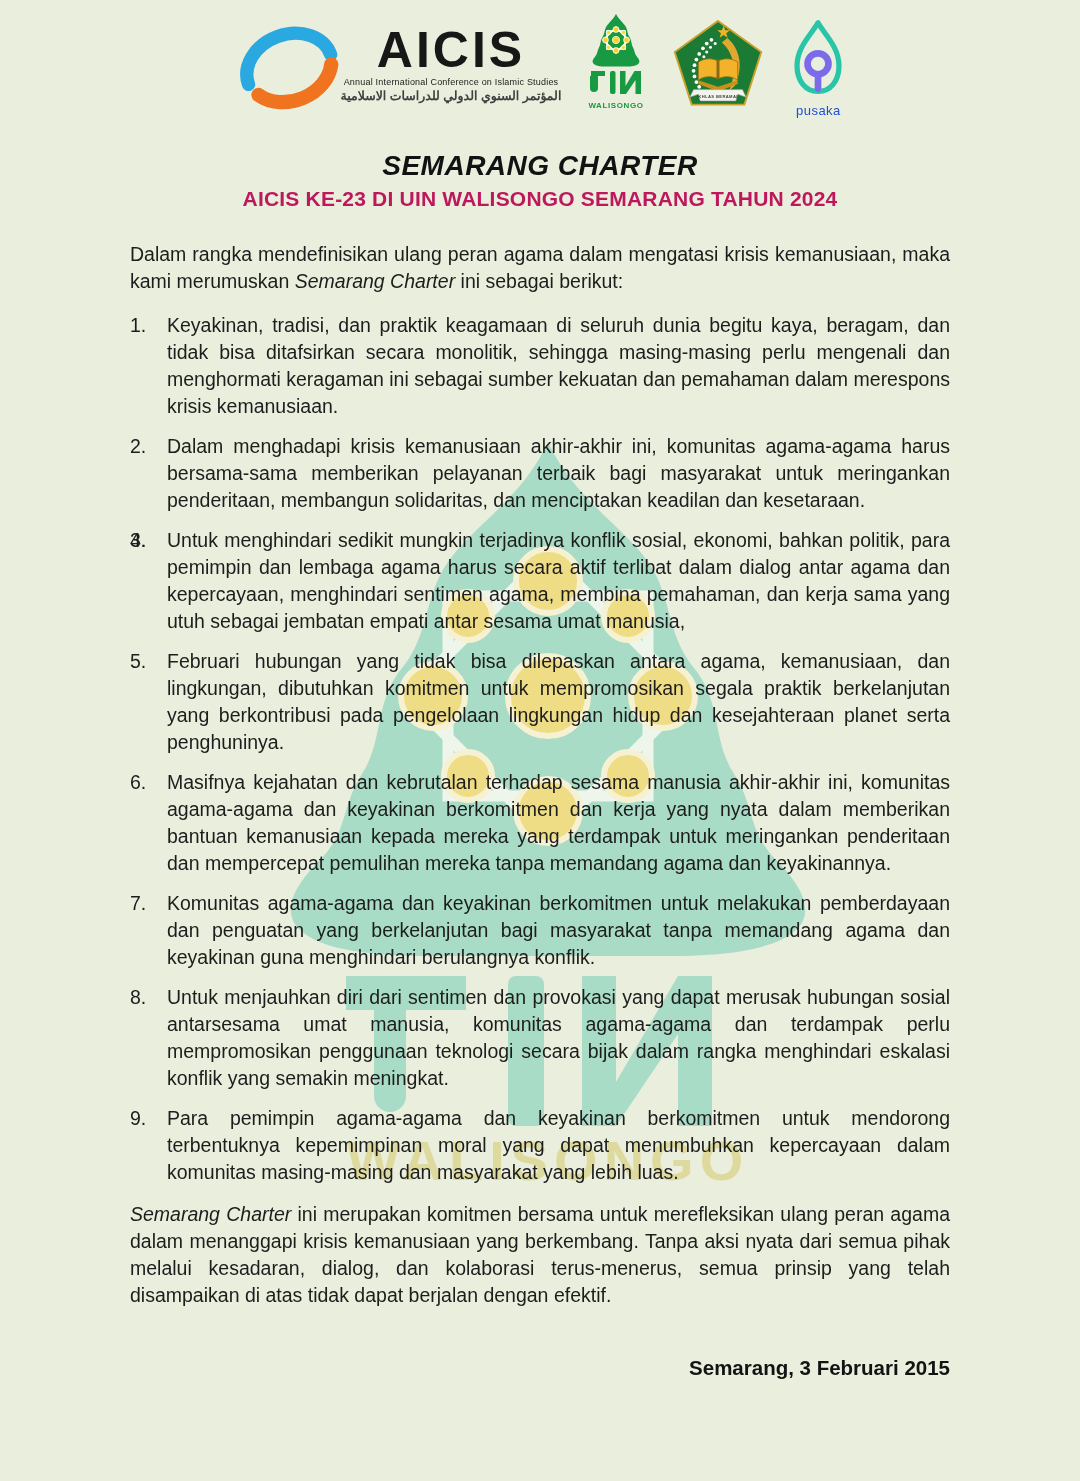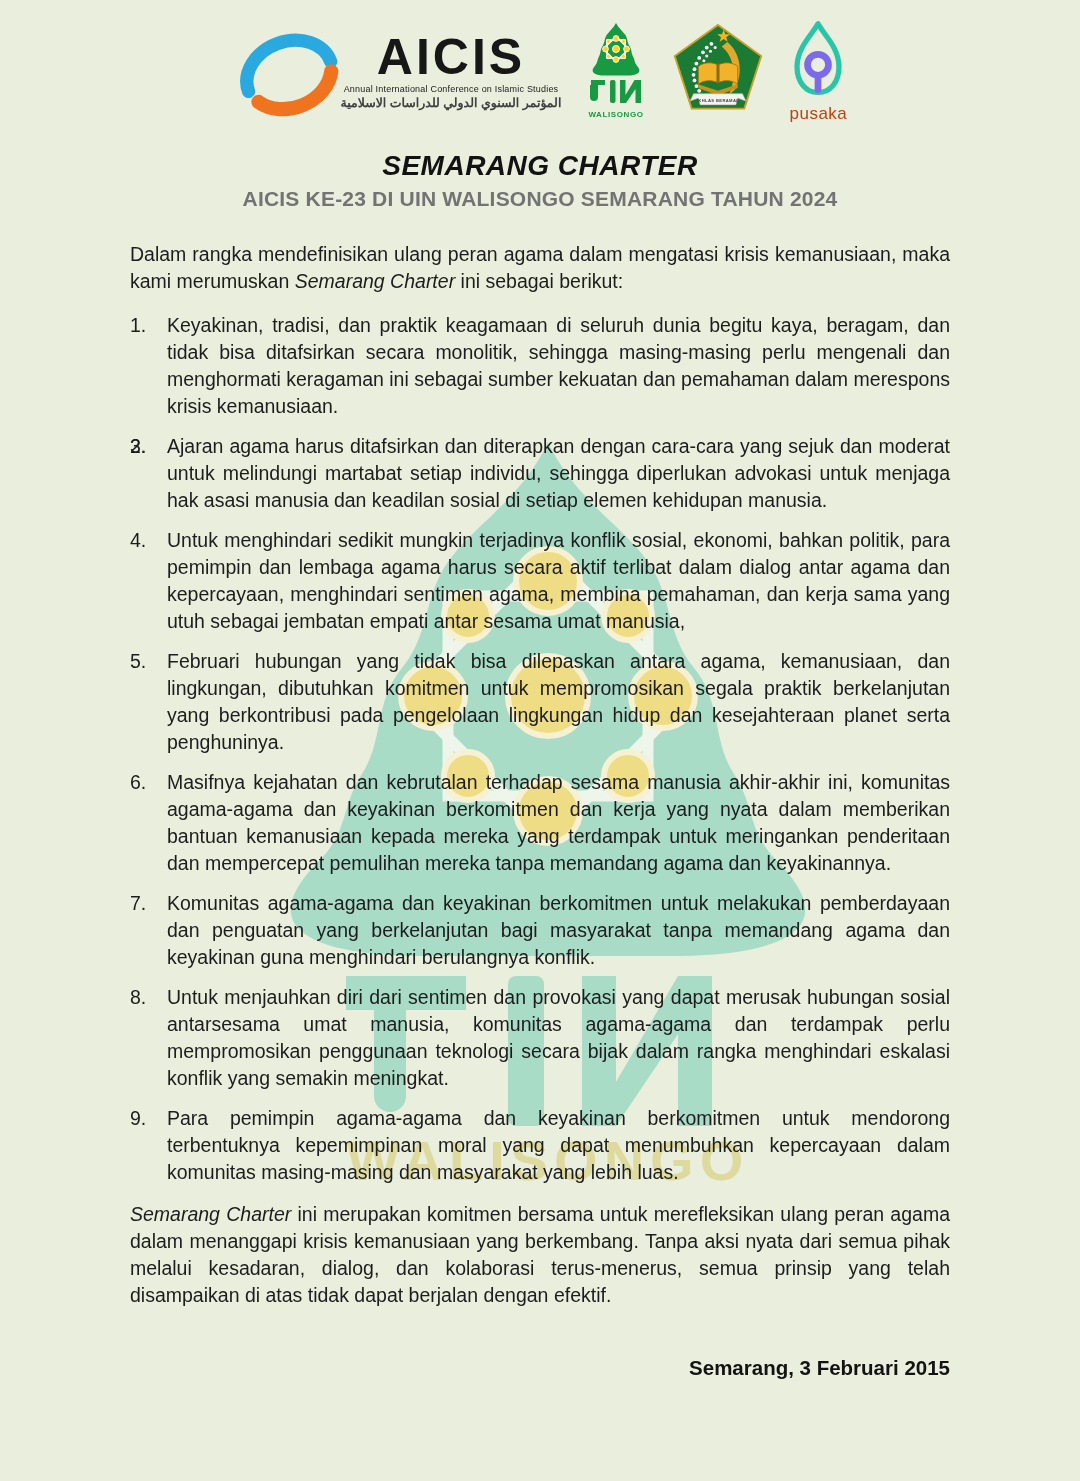--- a/index.html
+++ b/index.html
@@ -11,51 +11,51 @@
   }
   
   .watermark{
     position:absolute; left:186px; top:436px; z-index:1;
   }
   
   .content{ position:absolute; inset:0; z-index:2; }
 
   
   .logos{
-    display:flex; align-items:center; justify-content:center;
+    display:flex; align-items:flex-end; justify-content:center;
     gap:22px; padding-top:26px; height:118px;
   }
   .aicis{ display:flex; align-items:center; }
   .aicis-swirl{ margin-right:-4px; flex:0 0 auto; }
   .aicis-text{ display:flex; flex-direction:column; align-items:center; }
   .aicis-name{
     font-size:50px; font-weight:bold; color:#171717;
     letter-spacing:3px; line-height:0.95;
   }
   .aicis-tagline{
     font-size:9px; font-weight:normal; color:#20231f;
     letter-spacing:0.2px; margin-top:3px; white-space:nowrap;
   }
   .aicis-ar{
     font-size:12.5px; font-weight:bold; color:#404040;
     margin-top:1px; white-space:nowrap;
   }
   .logo-block{ display:flex; flex-direction:column; align-items:center; }
   .pusaka-label{
-    font-size:17px; color:#c2410c; letter-spacing:0.5px; margin-top:2px;
+    font-size:13px; color:#1d4ed8; letter-spacing:0.5px; margin-top:2px;
   }
 
   
   .title-block{ text-align:center; margin-top:32px; }
   .doc-title{
     font-size:28px; font-weight:bold; font-style:italic;
     color:#121212; letter-spacing:0.5px;
   }
   .doc-subtitle{
-    font-size:21px; font-weight:bold; color:#737373; margin-top:5px;
+    font-size:21px; font-weight:bold; color:#be185d; margin-top:5px;
     letter-spacing:0.2px;
   }
 
   
   .doc{
     width:820px; margin:5px auto; color:#1d1d1d;
     font-size:19.5px; line-height:27px; text-align:justify;
   }
   .intro{ margin-top:30px; }
   .em-charter{ font-style:italic; }
@@ -205,24 +205,24 @@
 
     <div class="doc">
 
       <p class="intro"><span>Dalam rangka mendefinisikan ulang peran agama dalam mengatasi krisis kemanusiaan, maka kami merumuskan </span><span class="em-charter">Semarang Charter</span><span> ini sebagai berikut:</span></p>
 
       <ol class="charter-list">
         <li class="citem">
           <span class="num">1.</span><span>Keyakinan, tradisi, dan praktik keagamaan di seluruh dunia begitu kaya, beragam, dan tidak bisa ditafsirkan secara monolitik, sehingga masing-masing perlu mengenali dan menghormati keragaman ini sebagai sumber kekuatan dan pemahaman dalam merespons krisis kemanusiaan.</span>
         </li>
         <li class="citem">
-          <span class="num">2.</span>
-        </li>
-        <li class="citem">
-          <span class="num">3.</span><span>Ajaran agama harus ditafsirkan dan diterapkan dengan cara-cara yang sejuk dan moderat untuk melindungi martabat setiap individu, sehingga diperlukan advokasi untuk menjaga hak asasi manusia dan keadilan sosial di setiap elemen kehidupan manusia.</span>
+          <span class="num">2.</span><span>Dalam menghadapi krisis kemanusiaan akhir-akhir ini, komunitas agama-agama harus bersama-sama memberikan pelayanan terbaik bagi masyarakat untuk meringankan penderitaan, membangun solidaritas, dan menciptakan keadilan dan kesetaraan.</span>
+        </li>
+        <li class="citem">
+          <span class="num">3.</span>
         </li>
         <li class="citem">
           <span class="num">4.</span><span>Untuk menghindari sedikit mungkin terjadinya konflik sosial, ekonomi, bahkan politik, para pemimpin dan lembaga agama harus secara aktif terlibat dalam dialog antar agama dan kepercayaan, menghindari sentimen agama, membina pemahaman, dan kerja sama yang utuh sebagai jembatan empati antar sesama umat manusia,</span>
         </li>
         <li class="citem">
           <span class="num">5.</span><span>Februari hubungan yang tidak bisa dilepaskan antara agama, kemanusiaan, dan lingkungan, dibutuhkan komitmen untuk mempromosikan segala praktik berkelanjutan yang berkontribusi pada pengelolaan lingkungan hidup dan kesejahteraan planet serta penghuninya.</span>
         </li>
         <li class="citem">
           <span class="num">6.</span><span>Masifnya kejahatan dan kebrutalan terhadap sesama manusia akhir-akhir ini, komunitas agama-agama dan keyakinan berkomitmen dan kerja yang nyata dalam memberikan bantuan kemanusiaan kepada mereka yang terdampak untuk meringankan penderitaan dan mempercepat pemulihan mereka tanpa memandang agama dan keyakinannya.</span>
         </li>

